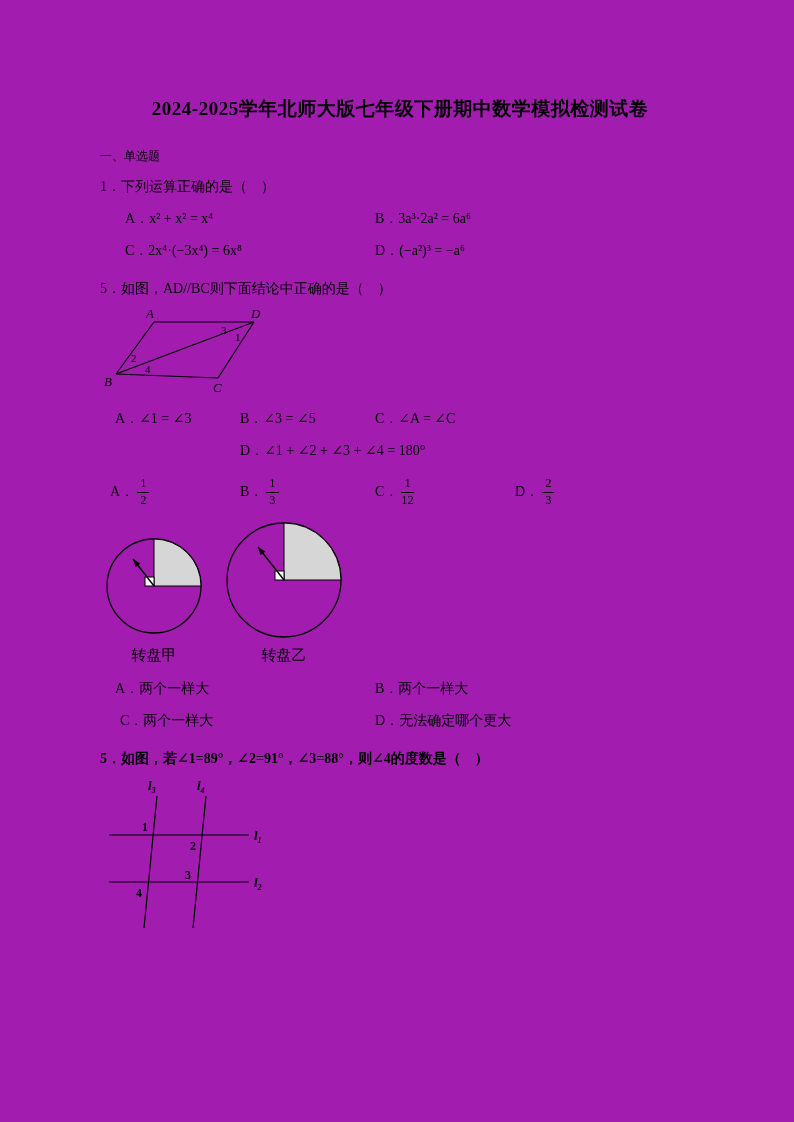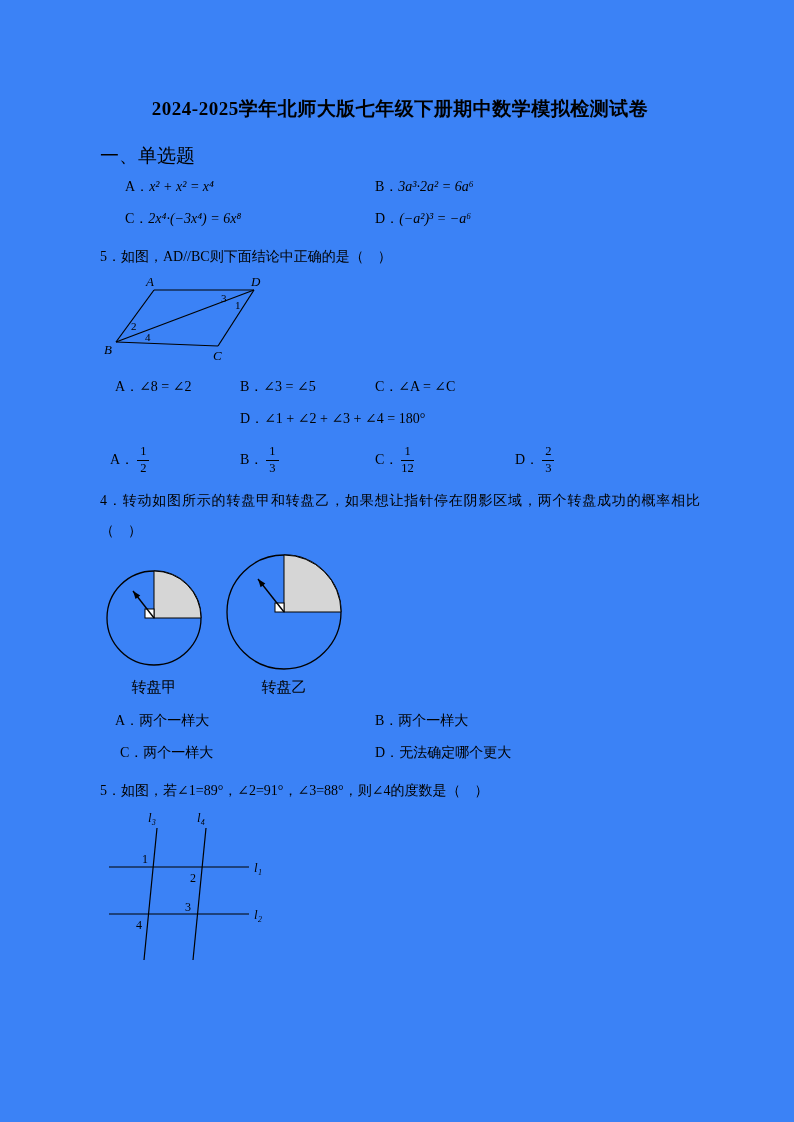--- a/index.html
+++ b/index.html
@@ -1,53 +1,53 @@
 <!DOCTYPE html>
 <html><head>
 <meta charset="utf-8">
 <style>
   html,body{margin:0;padding:0;background:#ffffff;}
   .page{
     position:relative;
     width:794px;height:1122px;
     box-sizing:border-box;
     padding:96px 94px 0 100px;
-    background:#3b82f6;
+    background:#a21caf;
     color:#000;
     font-family:"Liberation Serif","DejaVu Serif","DejaVu Sans",serif;
     font-size:14px;
     overflow:hidden;
   }
   .title{
     margin:0 0 22px 0;
     font-size:19px;
     font-weight:bold;
     text-align:center;
     letter-spacing:0.5px;
   }
   .section-heading{
-    font-size:19px;
+    font-size:12px;
     line-height:24px;
     margin-bottom:4px;
     margin-top:16px;
   }
   .question{margin:0;}
   .stem{
     line-height:30px;
     text-align:justify;
   }
   .optrow{
     display:flex;
     align-items:center;
     line-height:30px;
     margin-top:2px;
     white-space:nowrap;
   }
   .opt{display:inline-flex;align-items:center;}
-  .mathtext{font-style:italic;text-align:center;}
+  .mathtext{text-align:center;}
   .ml25{margin-left:25px;}
   .ml15{margin-left:15px;}
   .ml20{margin-left:20px;}
   .ml10{margin-left:10px;}
   .ml140{margin-left:140px;}
   .w250{width:250px;}
   .w260{width:260px;}
   .w255{width:255px;}
   .w125{width:125px;}
   .w135{width:135px;}
@@ -74,20 +74,21 @@
 </head>
 <body>
 
 <div class="page">
 
   <h1 class="title">2024-2025学年北师大版七年级下册期中数学模拟检测试卷</h1>
 
   <div class="section-heading">一、单选题</div>
 
   <div class="question">
+    <div class="stem">1．下列运算正确的是（　）</div>
     <div class="optrow">
       <span class="opt ml25 w250">
           <span>A．</span>
           <span class="mathtext">x² + x² = x⁴</span>
         </span>
       <span class="opt">
           <span>B．</span>
           <span class="mathtext">3a³·2a² = 6a⁶</span>
         </span>
     </div>
@@ -124,21 +125,21 @@
           <text x="117" y="26">3</text>
           <text x="131" y="33">1</text>
           <text x="27" y="54">2</text>
           <text x="41" y="65">4</text>
         </g>
       </svg>
     </div>
     <div class="optrow">
       <span class="opt ml15 w125">
           <span>A．</span>
-          <span>∠8 = ∠2</span>
+          <span>∠1 = ∠3</span>
         </span>
       <span class="opt w135">
           <span>B．</span>
           <span>∠3 = ∠5</span>
         </span>
       <span class="opt">
           <span>C．</span>
           <span>∠A = ∠C</span>
         </span>
     </div>
@@ -177,21 +178,20 @@
           <span>D．</span>
           <span class="frac">
             <span class="fnum">2</span>
             <span class="fden">3</span>
           </span>
         </span>
     </div>
   </div>
 
   <div class="question" style="margin-top:8px;">
-    <div class="stem">4．转动如图所示的转盘甲和转盘乙，如果想让指针停在阴影区域，两个转盘成功的概率相比（　）</div>
     <div class="fig-wrap">
       <svg width="240" height="150" viewBox="0 0 240 150">
 
         <circle cx="50" cy="68" r="47" fill="none" stroke="#000" stroke-width="1.3"></circle>
         <path d="M50,68 L50,21 A47,47 0 0 1 97,68 Z" stroke="#000" stroke-width="1" fill="#d6d6d6"></path>
         <rect x="41" y="59" width="9" height="9" fill="#ffffff" stroke="#000" stroke-width="1"></rect>
         <line x1="50" y1="68" x2="29" y2="41" stroke="#000" stroke-width="1.4"></line>
         <polygon points="29,41 36.3,45.5 31.5,49.1" fill="#000"></polygon>
 
         <circle cx="180" cy="62" r="57" fill="none" stroke="#000" stroke-width="1.3"></circle>
@@ -219,21 +219,21 @@
           <span>C．</span>
           <span>两个一样大</span>
         </span>
       <span class="opt">
           <span>D．</span>
           <span>无法确定哪个更大</span>
         </span>
     </div>
   </div>
 
-  <div class="question" style="margin-top:8px;">
+  <div class="question" style="margin-top:8px;font-weight:bold;">
     <div class="stem">5．如图，若∠1=89°，∠2=91°，∠3=88°，则∠4的度数是（　）</div>
     <div class="fig-wrap">
       <svg width="175" height="155" viewBox="0 0 175 155">
         <g stroke="#000" stroke-width="1.2">
           <line x1="5" y1="57" x2="145" y2="57"></line>
           <line x1="5" y1="104" x2="145" y2="104"></line>
           <line x1="53" y1="18" x2="40" y2="150"></line>
           <line x1="102" y1="18" x2="89" y2="150"></line>
         </g>
         <g font-size="13" font-style="italic">

